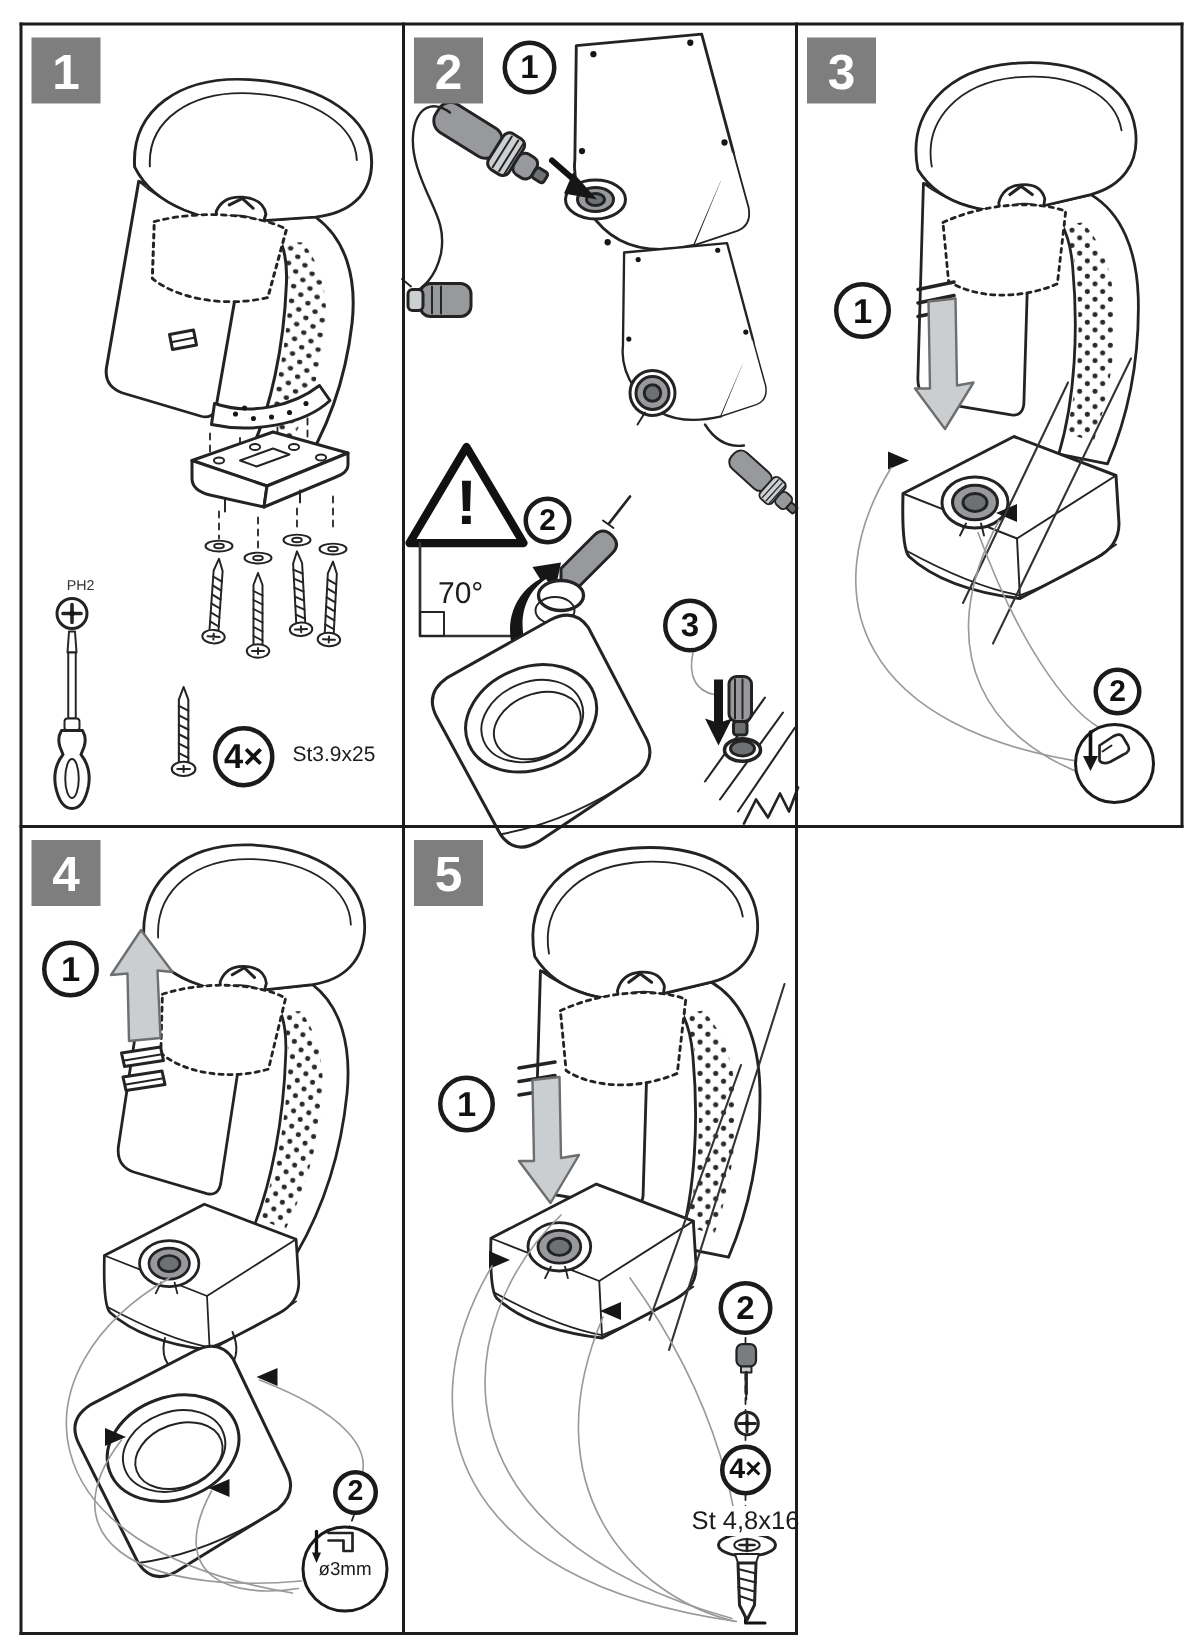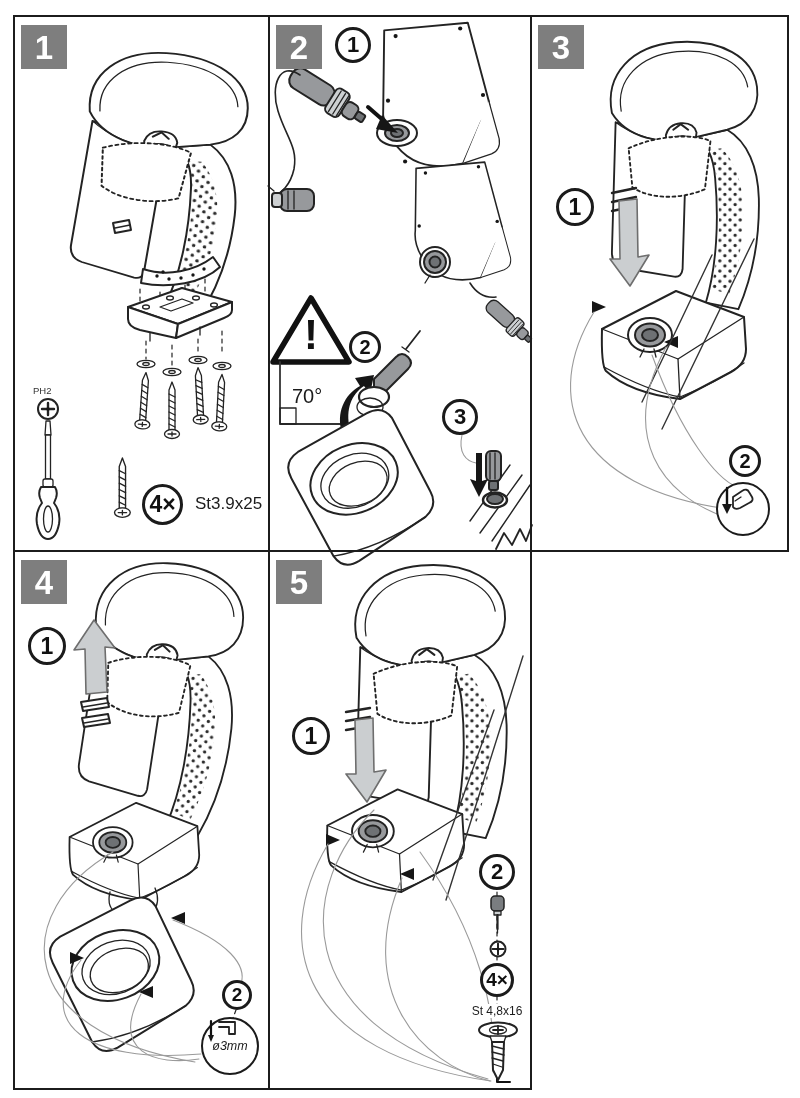--- a/index.html
+++ b/index.html
@@ -26,21 +26,21 @@
 
   
   .badge{position:absolute;width:46px;height:44px;background:#7e7e7e;color:#fff;
          font-weight:bold;font-size:33px;line-height:1;display:flex;align-items:center;
          justify-content:center;z-index:4;}
   .step{position:absolute;background:#fff;border:3px solid #1b1b1b;border-radius:50%;
         display:flex;align-items:center;justify-content:center;font-weight:bold;
         color:#111;z-index:3;box-sizing:border-box;}
   .bigcirc{position:absolute;background:#fff;border:2.5px solid #1b1b1b;border-radius:50%;
         display:flex;flex-direction:column;align-items:center;justify-content:center;
-        z-index:3;box-sizing:border-box;font-style:italic;}
+        z-index:3;box-sizing:border-box;}
   .lbl{position:absolute;z-index:3;color:#1c1c1c;white-space:nowrap;}
   .warnmark{position:absolute;z-index:3;font-weight:800;color:#111;text-align:center;}
 </style>
 </head>
 <body>
 
 <div class="sheet">
 
   <svg width="0" height="0" style="position:absolute" aria-hidden="true">
     <defs>
@@ -172,23 +172,23 @@
         <circle cx="33" cy="392" r="1.8" class="blk"></circle>
       </g>
       <g>
         <use href="#sym-driver" transform="translate(19,404)"></use>
       </g>
       <g>
         <use href="#sym-screwlong" transform="translate(99,441) scale(1.05)"></use>
       </g>
     </svg>
     <div class="badge" style="left:6px;top:8px">1</div>
-    <div class="lbl" style="left:18px;top:368px;width:30px;text-align:left;font-size:9.5px;color:#333">PH2</div>
+    <div class="lbl" style="left:18px;top:368px;width:30px;text-align:right;font-size:9.5px;color:#333">PH2</div>
     <div class="step" style="left:127px;top:467px;width:41px;height:41px;font-size:23px">4×</div>
-    <div class="lbl" style="left:180px;top:477px;font-size:17px">St3.9x25</div>
+    <div class="lbl" style="left:180px;top:477px;font-size:14px">St3.9x25</div>
   </section>
 
   <section class="panel" style="left:270px;top:17px;width:260px;height:533px">
     <svg width="260" height="533" viewBox="0 0 260 533">
       <g>
         <use href="#sym-consolebox" transform="translate(80,2) scale(0.95)"></use>
         <ellipse cx="127" cy="116" rx="20" ry="13" class="fillw"></ellipse>
         <ellipse cx="127" cy="116" rx="12" ry="8" class="gray"></ellipse>
         <ellipse cx="127" cy="116" rx="6" ry="4" class="dgray"></ellipse>
       </g>
@@ -373,16 +373,16 @@
         <path d="M22,4 v8 M17,8 h10" style="stroke-width:1.8"></path>
         <path class="fillw thin" d="M14,14 h16 l-2,6 h-12 Z"></path>
         <path class="fillw" d="M16,20 L28,20 L27,48 L22,58 L17,48 Z"></path>
         <path class="thin" d="M16,24 l12,3 M16,30 l12,3 M16,36 l11,3 M17,42 l9,3"></path>
       </g>
     </svg>
     <div class="badge" style="left:6px;top:8px">5</div>
     <div class="step" style="left:22px;top:165px;width:38px;height:38px;font-size:23px">1</div>
     <div class="step" style="left:209px;top:302px;width:36px;height:36px;font-size:22px">2</div>
     <div class="step" style="left:210px;top:411px;width:34px;height:34px;font-size:19px">4×</div>
-    <div class="lbl" style="left:185px;top:452px;width:84px;text-align:center;font-size:12px;background:#fff">St 4,8x16</div>
+    <div class="lbl" style="left:185px;top:452px;width:84px;text-align:center;font-size:17px;background:#fff">St 4,8x16</div>
   </section>
 
 </div>
 
 </body></html>

